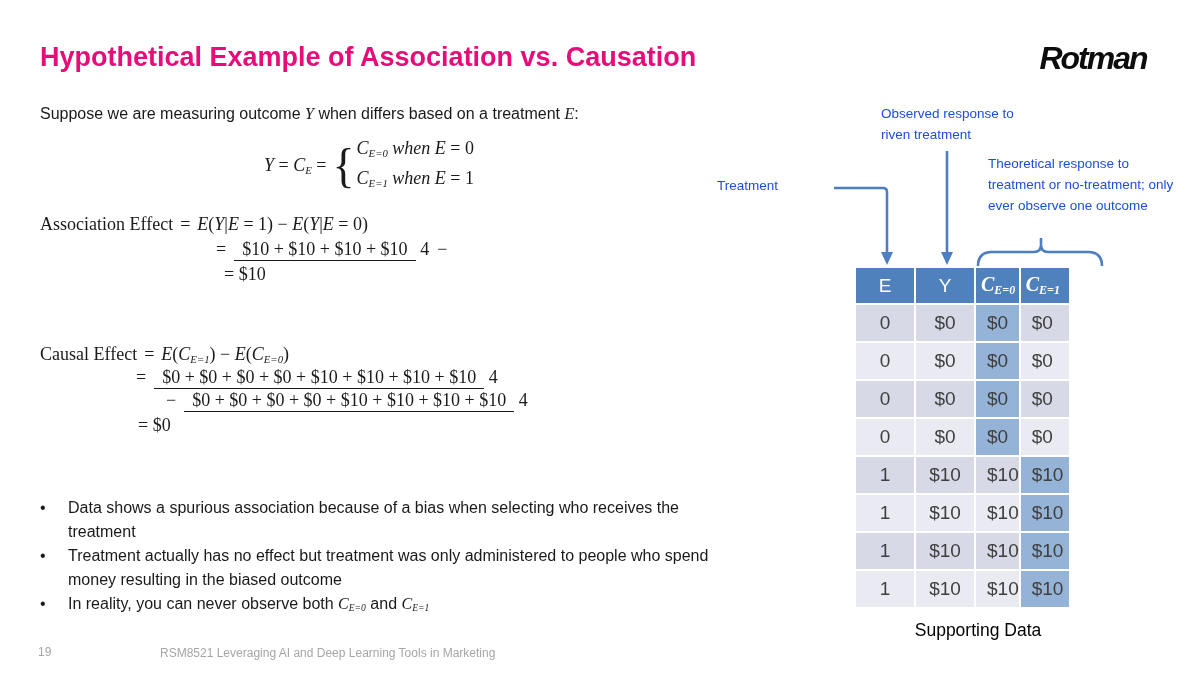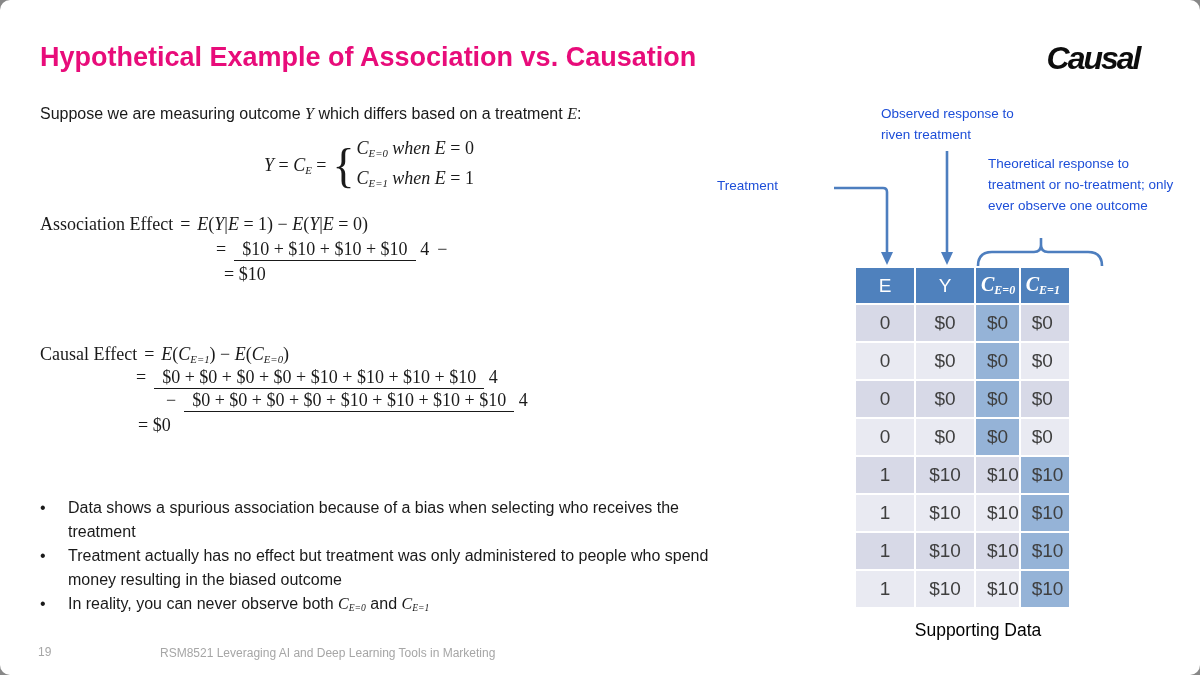--- a/index.html
+++ b/index.html
@@ -1,21 +1,20 @@
 <!DOCTYPE html>
 <html><head>
 <meta charset="utf-8">
 <style>
   * { margin:0; padding:0; box-sizing:border-box; }
   html,body { background:#888; }
   .slide {
     position:relative; width:1200px; height:675px; background:#ffffff;
     font-family:"Liberation Sans", sans-serif; color:#1a1a1a; overflow:hidden;
     margin:0 auto;
-    border-radius:10px;
   }
   .tk-i  { font-family:"Liberation Serif", serif; font-style:italic; }
   .tk-u  { font-family:"Liberation Serif", serif; font-style:normal; }
   .tk-sub{ font-family:"Liberation Serif", serif; font-style:italic;
            font-size:0.60em; vertical-align:-0.25em; }
   .tk-bi { font-family:"Liberation Serif", serif; font-style:italic; font-weight:bold; }
   .tk-bsub{ font-family:"Liberation Serif", serif; font-style:italic; font-weight:bold;
            font-size:0.60em; vertical-align:-0.25em; }
   
   .title { position:absolute; left:40px; top:42px; font-size:27px; font-weight:bold;
@@ -75,23 +74,23 @@
   
   .page-num { position:absolute; left:38px; top:645px; font-size:12px; color:#a6a6a6; }
   .course   { position:absolute; left:160px; top:646px; font-size:12px; color:#a6a6a6; }
 </style>
 </head>
 <body>
 
 <div class="slide">
 
   <h1 class="title">Hypothetical Example of Association vs. Causation</h1>
-  <div class="logo">Causal</div>
-
-  <p class="intro"><span>Suppose we are measuring outcome </span><span class="tk-i">Y</span><span> which differs based on a treatment </span><span class="tk-i">E</span><span>:</span></p>
+  <div class="logo">Rotman</div>
+
+  <p class="intro"><span>Suppose we are measuring outcome </span><span class="tk-i">Y</span><span> when differs based on a treatment </span><span class="tk-i">E</span><span>:</span></p>
 
   <div class="cases">
     <span><span class="tk-i">Y</span><span class="tk-u"> = </span><span class="tk-i">C</span><span class="tk-sub">E</span><span class="tk-u"> =</span></span>
     <span class="brace">{</span>
     <span class="rows">
       <span><span class="tk-i">C</span><span class="tk-sub">E=0</span><span class="tk-i"> when E </span><span class="tk-u">= 0</span></span>
       <span><span class="tk-i">C</span><span class="tk-sub">E=1</span><span class="tk-i"> when E </span><span class="tk-u">= 1</span></span>
     </span>
   </div>
 

